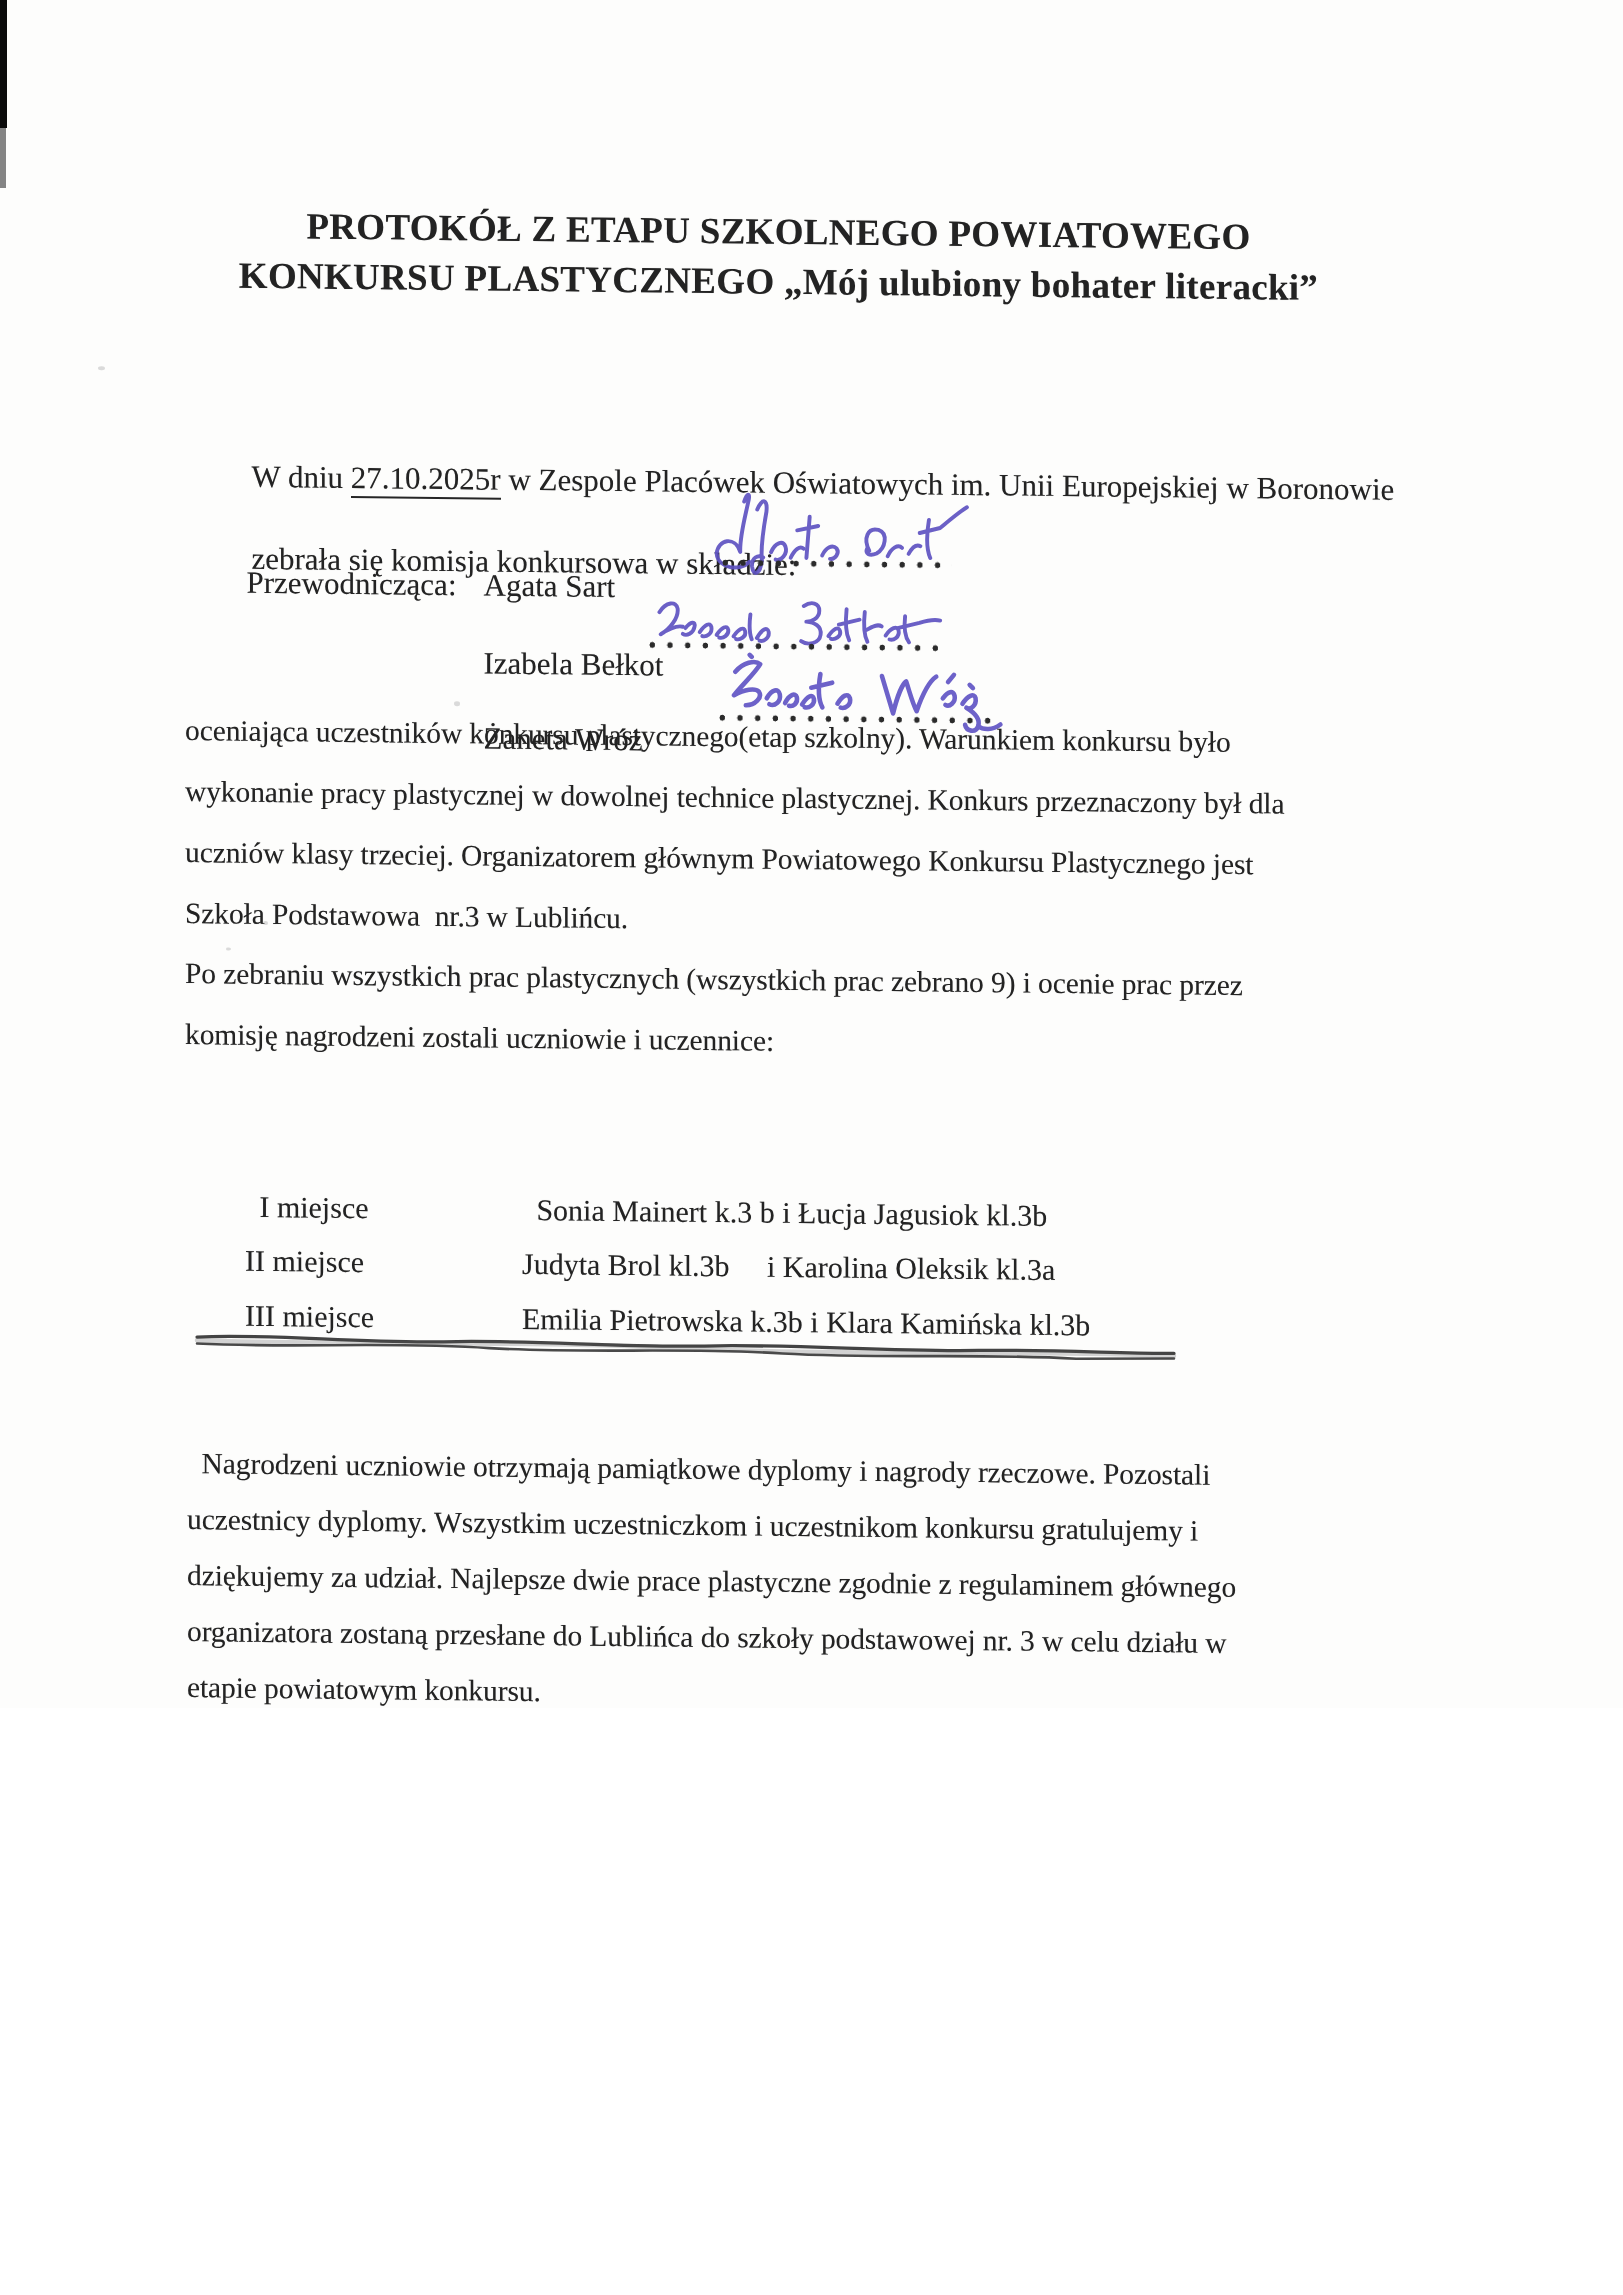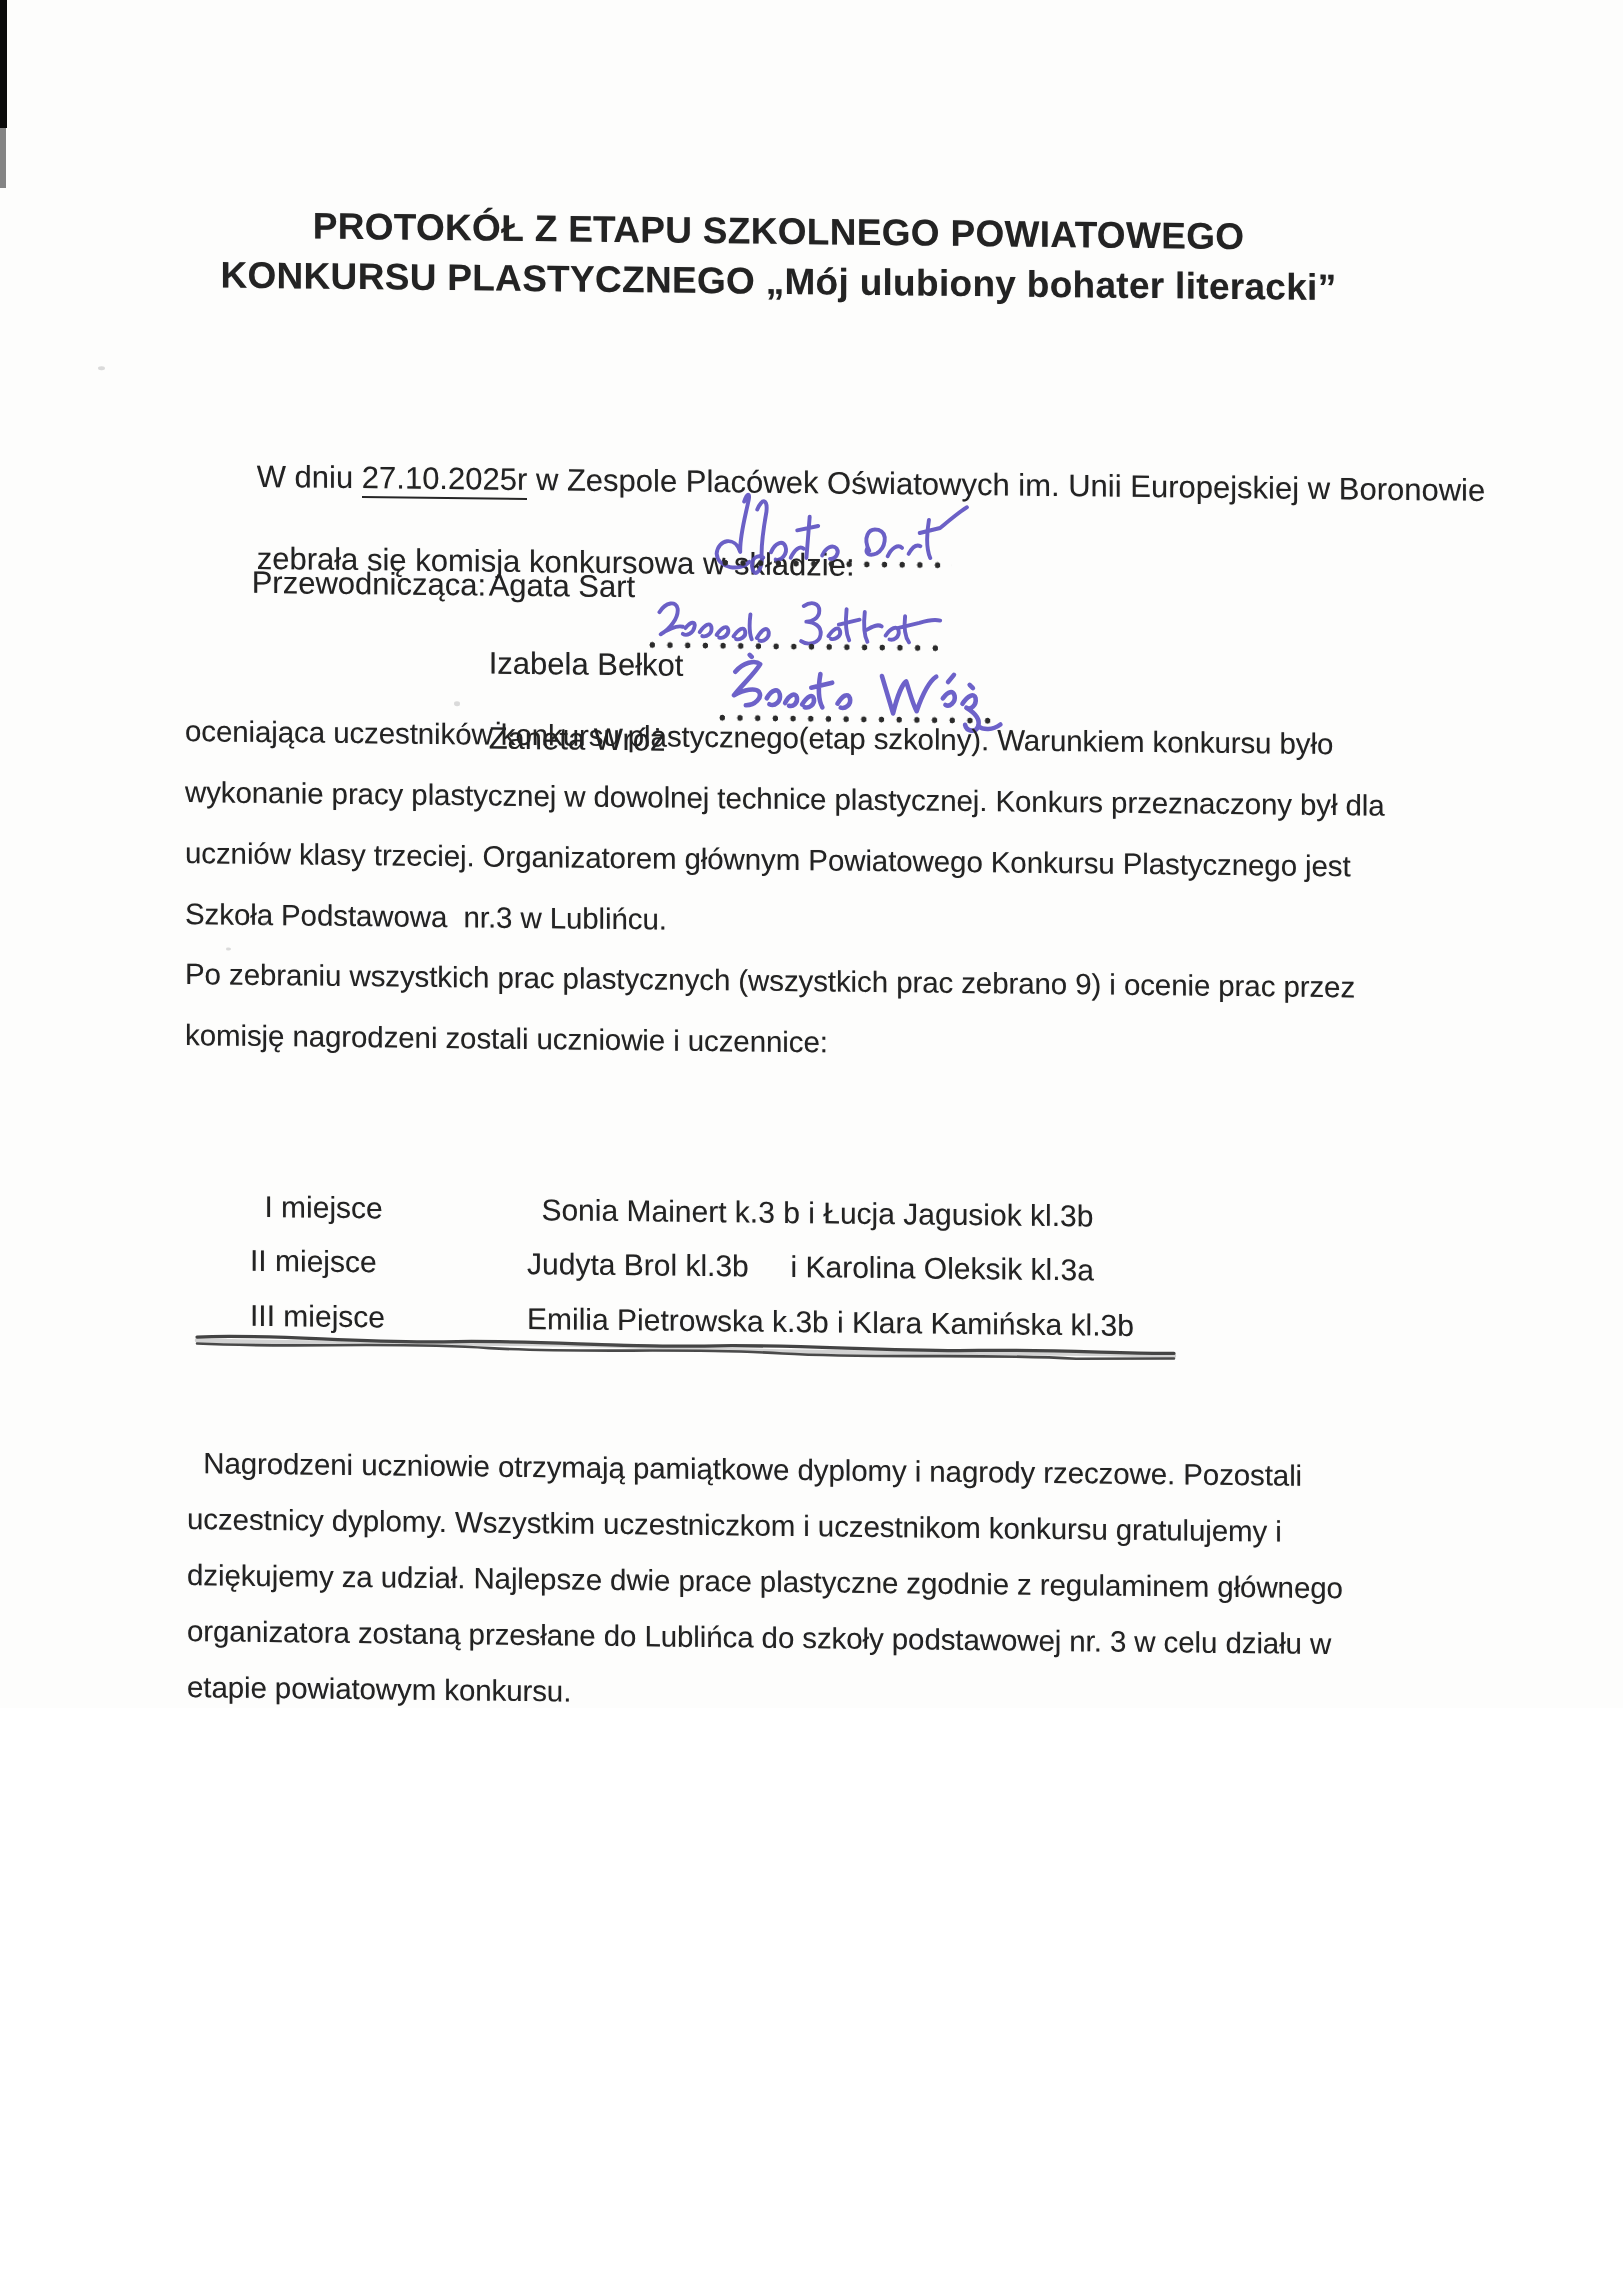--- a/index.html
+++ b/index.html
@@ -1,17 +1,17 @@
 <!DOCTYPE html>
 <html style="font-size:10.5px"><head>
 <meta charset="utf-8">
 <style>
   html,body{margin:0;padding:0;background:#ffffff;}
   #page{position:relative;width:1623px;height:1708px;background:#fdfdfc;overflow:hidden;
-        font-family:Liberation Sans, sans-serif;color:#232323;}
+        font-family:Liberation Serif, serif;color:#232323;}
   #sheet{position:absolute;left:0;top:0;width:1623px;height:2295px;
          transform:skewY(0.65deg);transform-origin:0 0;}
   .abs{position:absolute;}
   .txt{text-shadow:0 0 0.7px rgba(45,45,45,.35);}
   
   .title{left:183px;top:198px;width:1191px;text-align:center;font-weight:bold;
          font-size:37px;line-height:50px;letter-spacing:0.3px;}
   
   .intro{left:205px;top:412px;font-size:31px;line-height:41px;white-space:pre-wrap;}
   .date-underline{border-bottom:2.6px solid #262626;padding-bottom:0.7px;}

